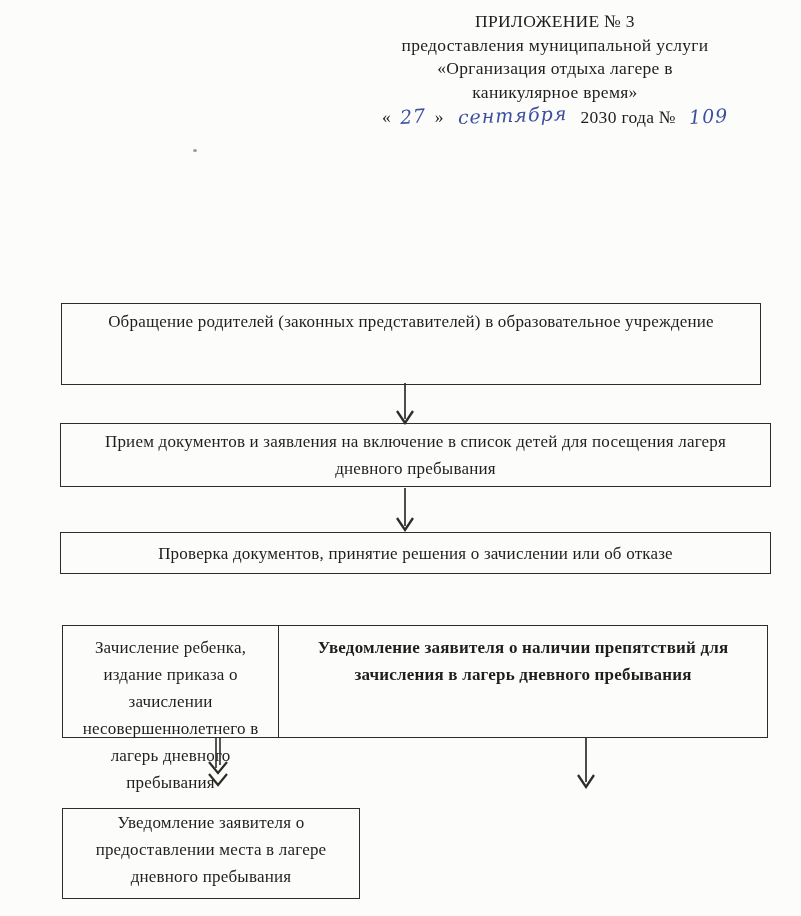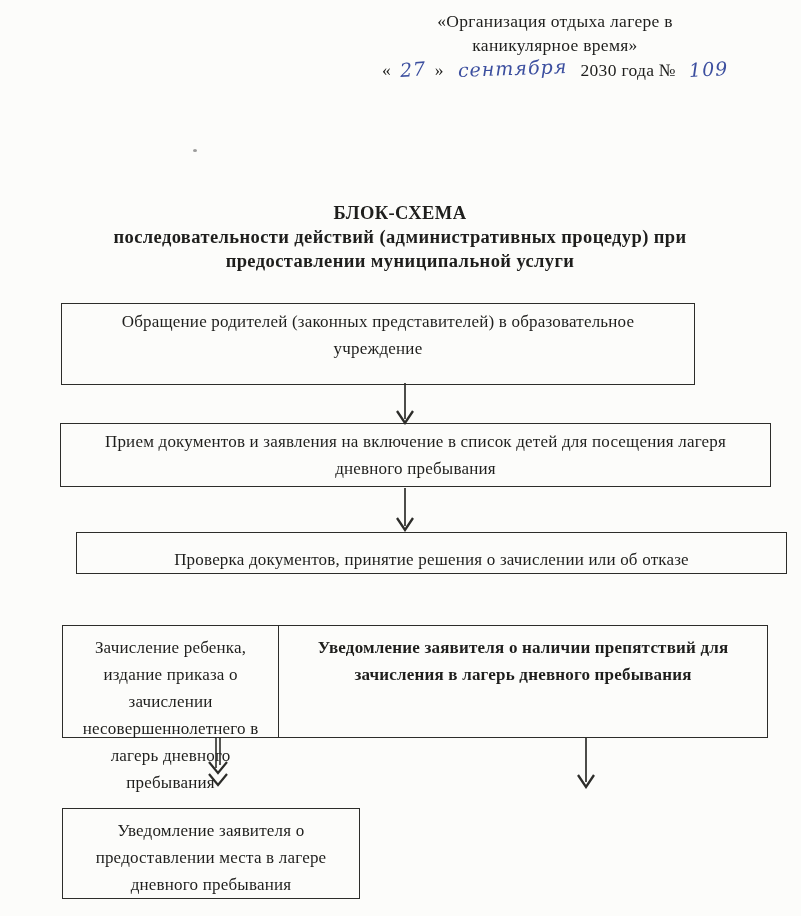--- a/index.html
+++ b/index.html
@@ -47,63 +47,60 @@
   .fbox {
     position: absolute;
     border: 1.6px solid #2d2d2a;
     box-sizing: border-box;
     background: transparent;
     text-align: center;
     font-size: 17px;
     line-height: 27px;
     letter-spacing: 0.2px;
   }
-  .box1 { left: 61px; top: 303px; width: 634px; height: 82px; padding: 4px 30px 4px 30px; }
+  .box1 { left: 61px; top: 303px; width: 700px; height: 82px; padding: 4px 30px 4px 30px; }
   .box2 { left: 60px; top: 423px; width: 711px; height: 64px;
           display: flex; align-items: center; justify-content: flex-start; padding: 0 34px; }
-  .box3 { left: 76px; top: 532px; width: 711px; height: 42px;
-          display: flex; align-items: flex-end; justify-content: center; padding: 0 30px; }
+  .box3 { left: 60px; top: 532px; width: 711px; height: 42px;
+          display: flex; align-items: center; justify-content: center; padding: 0 30px; }
   .box4 { left: 62px; top: 625px; width: 706px; height: 113px; display: flex; padding: 0; }
   .box4 .cell { box-sizing: border-box; padding: 8px 14px 0 14px; }
   .cell-left  { width: 351px; }
   .cell-right { flex: 1 1 auto; border-left: 1.6px solid #2d2d2a; padding: 8px 26px 0 26px !important; font-weight: bold; }
   .box5 { left: 62px; top: 808px; width: 298px; height: 91px;
-          display: flex; align-items: flex-end; justify-content: center; padding: 0 10px; }
+          display: flex; align-items: flex-start; justify-content: center; padding: 0 10px; }
   .arrow { position: absolute; }
   .speck {
     position: absolute; left: 193px; top: 149px;
     width: 4px; height: 3px; border-radius: 50%;
     background: rgba(40,40,40,0.45);
   }
 </style>
 </head>
 <body>
 
 <div class="page">
 
   <div class="doc-header">
+    <div>ПРИЛОЖЕНИЕ № 3</div>
+    <div>предоставления муниципальной услуги</div>
     <div>«Организация отдыха лагере в</div>
     <div>каникулярное время»</div>
     <div class="date-line">
       <span>«</span>
       <span class="hand hand-day">27</span>
       <span>»</span>
       <span class="hand hand-month">сентября</span>
       <span>2030 года №</span>
       <span class="hand hand-num">109</span>
     </div>
   </div>
 
   <div class="speck"></div>
 
-  <div class="doc-title">
-    <div>БЛОК-СХЕМА</div>
-    <div>последовательности действий (административных процедур) при</div>
-    <div>предоставлении муниципальной услуги</div>
-  </div>
 
   <div class="fbox box1">
     <span>Обращение родителей (законных представителей) в образовательное учреждение</span>
   </div>
 
   <svg class="arrow" style="left:390px; top:383px;" width="30" height="42" viewBox="0 0 30 42">
     <line x1="15" y1="0" x2="15" y2="36" stroke="#2d2d2a" stroke-width="1.7"></line>
     <polyline points="7,28 15,40 23,28" fill="none" stroke="#2d2d2a" stroke-width="2.3"></polyline>
   </svg>
 

